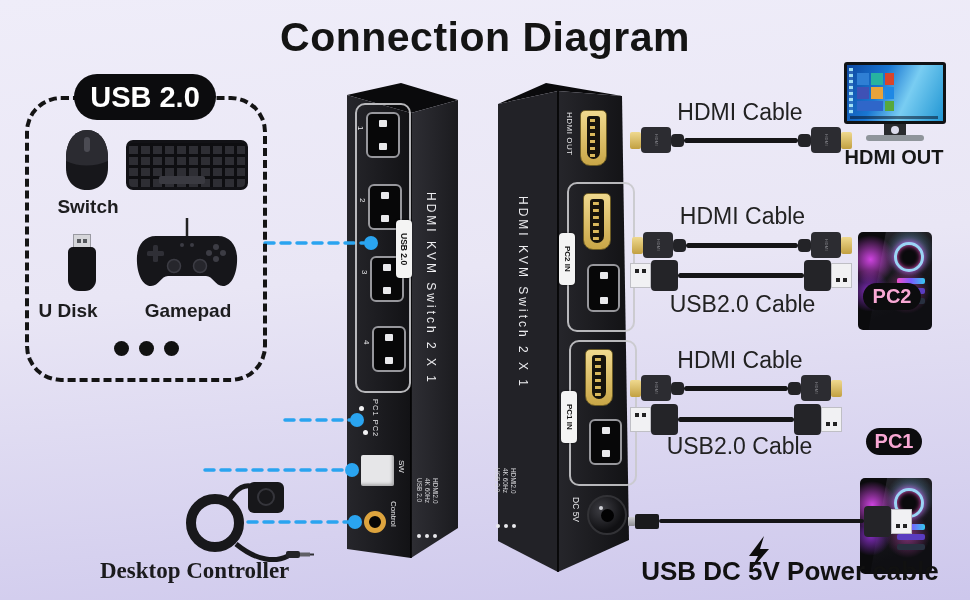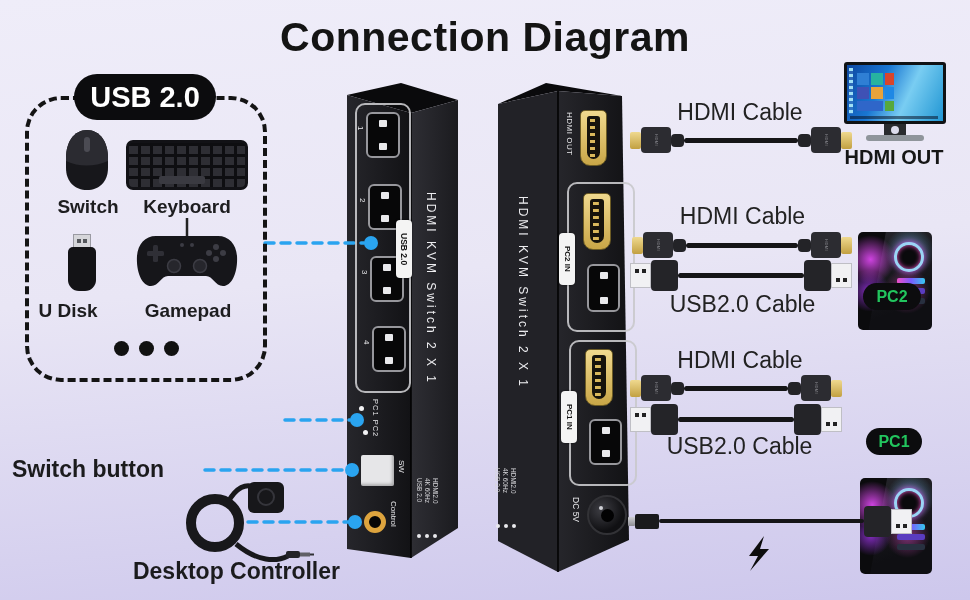--- a/index.html
+++ b/index.html
@@ -17,22 +17,22 @@
   .badge{background:#0c0c0e;color:#fff;border-radius:24px;display:flex;
          align-items:center;justify-content:center;font-weight:800;font-size:29px;z-index:5;}
   .icon-lbl{font-size:19px;font-weight:700;color:#1d1d1f;text-align:center;}
   .dot{width:15px;height:15px;border-radius:50%;background:#111;display:inline-block;margin-right:10px;}
 
   .callout{font-size:23px;font-weight:700;color:#1b1b1d;white-space:nowrap;}
 
   .cable-lbl{font-size:23px;font-weight:500;color:#222;text-align:center;white-space:nowrap;}
   .power-lbl{font-size:26px;font-weight:800;color:#111;text-align:center;white-space:nowrap;}
   .out-lbl{font-size:20px;font-weight:800;color:#161616;text-align:center;}
-  .pc-pill{background:#0c0c0e;color:#22c55e;border-radius:14px;display:flex;align-items:center;
-           justify-content:center;font-weight:800;font-size:16px;}
+  .pc-pill{background:#0c0c0e;color:#f9a8d4;border-radius:14px;display:flex;align-items:center;
+           justify-content:center;font-weight:800;font-size:20px;}
 
   
   .usb-port{background:#070708;border:2px solid #97979c;border-radius:6px;box-sizing:border-box;}
   .usb-port .pin{position:absolute;left:50%;transform:translateX(-50%);width:8px;height:7px;
                  background:#e9e9ec;border-radius:1px;}
   .usb-port .pin.t{top:6px;} .usb-port .pin.b{bottom:6px;}
   .hdmi-port{background:linear-gradient(180deg,#f0d98e,#c9a647);border:1px solid #6d5c24;
              border-radius:5px 5px 10px 10px;box-sizing:border-box;}
   .hdmi-slot{position:absolute;left:6px;right:6px;top:5px;bottom:6px;background:#16130c;
              border-radius:3px 3px 7px 7px;
@@ -163,21 +163,20 @@
   <div class="abs badge" style="left:74px;top:74px;width:142px;height:46px;">USB 2.0</div>
 
   <svg class="abs" style="left:64px;top:128px;" width="46" height="64" viewBox="0 0 46 64">
     <path d="M23,2 C36,2 44,14 44,30 L44,40 C44,54 35,62 23,62 C11,62 2,54 2,40 L2,30 C2,14 10,2 23,2 Z" fill="#17171b"></path>
     <path d="M23,2 C36,2 44,14 44,30 L44,33 C30,39 15,39 2,33 L2,30 C2,14 10,2 23,2 Z" fill="#2b2b31"></path>
     <rect x="20" y="9" width="6" height="15" rx="3" fill="#4b4b53"></rect>
   </svg>
   <div class="abs icon-lbl" style="left:40px;top:196px;width:96px;">Switch</div>
 
   <div class="abs kbd" style="left:126px;top:140px;width:122px;height:50px;"></div>
-  <div class="abs icon-lbl" style="left:126px;top:196px;width:122px;">Keyboard</div>
 
   <div class="abs udisk" style="left:66px;top:234px;width:32px;height:60px;">
     <div class="metal">
         <i class="a"></i>
         <i class="b"></i>
       </div>
     <div class="body"></div>
   </div>
   <div class="abs icon-lbl" style="left:18px;top:300px;width:100px;">U Disk</div>
 
@@ -194,33 +193,32 @@
     <circle cx="66" cy="48" r="6.5" fill="#26262c" stroke="#3c3c44" stroke-width="1.5"></circle>
     <circle cx="48" cy="27" r="2" fill="#3c3c44"></circle>
       <circle cx="58" cy="27" r="2" fill="#3c3c44"></circle>
   </svg>
   <div class="abs icon-lbl" style="left:130px;top:300px;width:116px;">Gamepad</div>
 
   <div class="abs" style="left:114px;top:341px;">
     <span class="dot"></span><span class="dot"></span><span class="dot"></span>
   </div>
 
-  <div class="abs callout" style="left:12px;top:456px;">Switch button</div>
 
   <svg class="abs" style="left:176px;top:476px;" width="150" height="92" viewBox="0 0 150 92">
     <circle cx="39" cy="47" r="24" stroke="#18181b" stroke-width="10" fill="none"></circle>
     <path d="M52,26 C60,12 70,6 80,12" stroke="#18181b" stroke-width="5" fill="none"></path>
     <rect x="72" y="6" width="36" height="31" rx="6" fill="#17171a"></rect>
     <circle cx="90" cy="21" r="8" stroke="#35353b" stroke-width="2" fill="none"></circle>
     <path d="M60,68 C82,86 100,86 112,80" stroke="#18181b" stroke-width="5" fill="none"></path>
     <rect x="110" y="75" width="14" height="7" rx="2" fill="#222226"></rect>
     <rect x="124" y="76.5" width="10" height="4" fill="#606066"></rect>
     <rect x="134" y="77.5" width="4" height="2" fill="#303034"></rect>
   </svg>
-  <div class="abs callout" style="left:100px;top:558px;width:240px;text-align:right;">Desktop Controller</div>
+  <div class="abs callout" style="left:100px;top:558px;width:240px;text-align:left;font-family:Liberation Serif, serif;">Desktop Controller</div>
 
   <div class="abs grp-outline" style="left:355px;top:103px;width:52px;height:286px;"></div>
 
   <div class="abs usb-port" style="left:366px;top:112px;width:34px;height:46px;">
       <div class="pin t"></div>
       <div class="pin b"></div>
     </div>
   <div class="abs vt devtxt" style="left:356px;top:126px;font-size:8px;">1</div>
   <div class="abs usb-port" style="left:368px;top:184px;width:34px;height:46px;">
       <div class="pin t"></div>
@@ -403,14 +401,15 @@
   <div class="abs cable" style="left:628px;top:504px;width:284px;height:34px;">
     <div class="dctip"></div>
     <div class="dcbody"></div>
     <div class="cline" style="height:4px;"></div>
     <div class="ubody"></div>
     <div class="ushell rv">
         <i class="a"></i>
         <i class="b"></i>
       </div>
   </div>
+  <div class="abs power-lbl" style="left:640px;top:556px;width:300px;">USB DC 5V Power cable</div>
 
 </div>
 
 </body></html>

